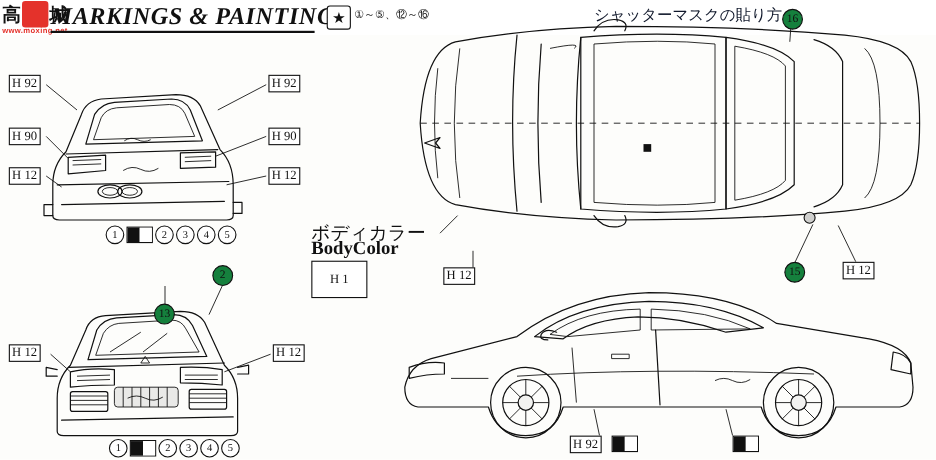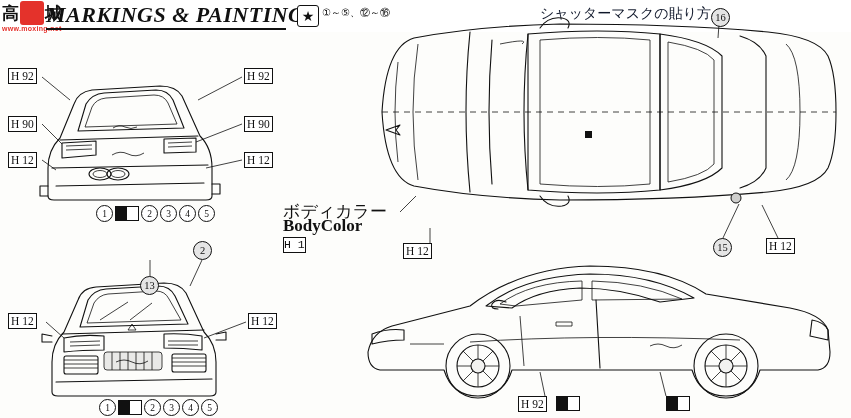--- a/index.html
+++ b/index.html
@@ -66,26 +66,26 @@
   
   .code{
     position:absolute;
     border:1.4px solid #111;background:#fff;
     font-size:11.5px;line-height:14px;height:16px;
     display:flex;align-items:center;justify-content:center;
     padding:0 2px;min-width:22px;box-sizing:border-box;
     font-family:"Liberation Serif", serif;
     white-space:nowrap;
   }
-  .code.sq{min-width:17px;padding:0;font-family:Liberation Mono, monospace;}
+  .code.sq{min-width:17px;padding:16px;}
 
   
   .circ{
     position:absolute;width:17px;height:17px;border:1.3px solid #111;border-radius:50%;
-    background:#e5e5e5;display:flex;align-items:center;justify-content:center;
+    background:#15803d;display:flex;align-items:center;justify-content:center;
     font-size:10.5px;font-family:"Liberation Serif", serif;
   }
 
   
   .chip{
     position:absolute;display:flex;border:1.3px solid #111;background:#fff;
   }
   .chip i{display:block;width:11px;height:13px;}
   .chip i.b{background:#111;}
   .chip i.w{background:#fff;}

